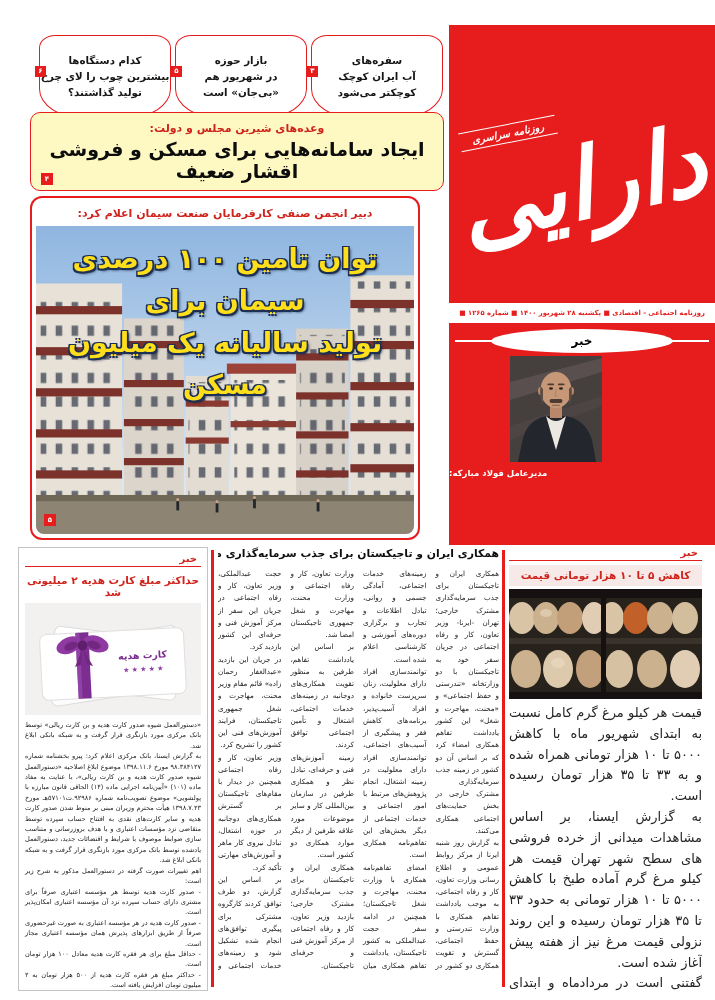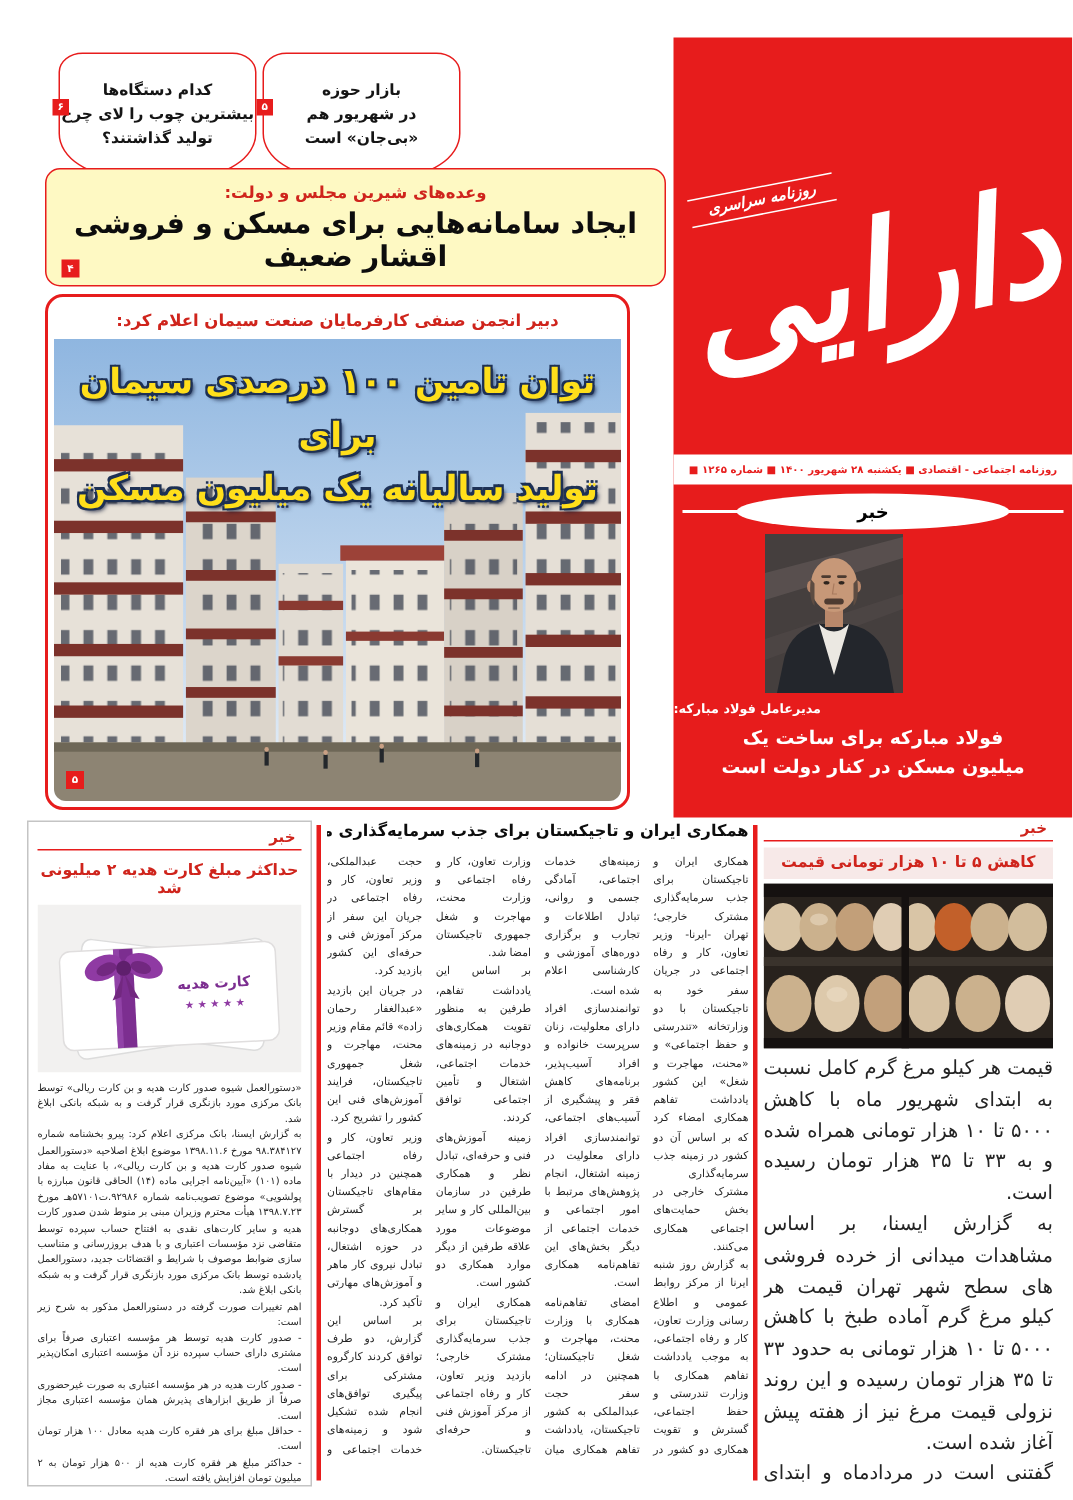--- a/index.html
+++ b/index.html
@@ -42,21 +42,21 @@
   .lead-kicker{margin-top:9px;text-align:center;color:#cf241c;font-size:11px;font-weight:bold;}
   .lead-headline{margin-top:3px;text-align:center;color:#0d0d0d;font-size:19px;font-weight:bold;}
   .lead .badge{left:10px;bottom:5px;width:12px;height:12px;line-height:12px;}
 
   
   .photo-box{position:absolute;left:30px;top:196px;width:390px;height:344px;border:2px solid #e71c1c;
              border-radius:12px;background:#fff;padding:4px;box-sizing:border-box;}
   .photo-inner{position:relative;width:100%;height:100%;border-radius:8px;overflow:hidden;background:#fff;}
   .photo-kicker{height:24px;line-height:24px;text-align:center;color:#cf241c;font-size:11px;font-weight:bold;background:#fff;}
   .buildings{position:absolute;top:24px;left:0;width:100%;height:calc(100% - 24px);display:block;}
-  .photo-headline{position:absolute;top:36px;left:0;right:0;text-align:center;font-size:23px;font-weight:bold;
+  .photo-headline{position:absolute;top:36px;left:0;right:0;text-align:center;font-size:27px;font-weight:bold;
                   color:#ffdf1b;line-height:1.55;white-space:pre-line;
                   text-shadow:1.5px 1.5px 0 #1d3054,-1.5px -1.5px 0 #1d3054,1.5px -1.5px 0 #1d3054,
                               -1.5px 1.5px 0 #1d3054,2px 2px 3px rgba(10,20,50,.85);}
   .photo-inner .badge{left:8px;bottom:8px;width:12px;height:12px;line-height:12px;}
 
   
   .sec-head{color:#cf241c;font-size:10px;font-weight:bold;border-bottom:1px solid #e71c1c;padding:0 4px 2px;}
   .body-text{white-space:pre-line;text-align:justify;color:#242424;}
 
   .box-left{position:absolute;left:18px;top:547px;width:190px;height:444px;border:1px solid #c4c4c4;
@@ -77,20 +77,26 @@
   .right-headline{margin-top:4px;background:#f7e9e8;text-align:center;color:#cf241c;font-size:10.5px;
                   font-weight:bold;height:21px;line-height:21px;}
   .chicken-art{display:block;margin-top:3px;}
   .box-right .body-text{font-size:13px;line-height:1.6;margin-top:4px;}
 </style>
 </head>
 <body>
 
 <div class="page">
 
+  <div class="teaser t1">
+    <div class="teaser-text">سفره‌های
+آب ایران کوچک
+کوچکتر می‌شود</div>
+    <div class="badge">۳</div>
+  </div>
   <div class="teaser t2">
     <div class="teaser-text">بازار حوزه
 در شهریور هم
 «بی‌جان» است</div>
     <div class="badge">۵</div>
   </div>
   <div class="teaser t3">
     <div class="teaser-text">کدام دستگاه‌ها
 بیشترین چوب را لای چرخ
 تولید گذاشتند؟</div>
@@ -120,21 +126,20 @@
         <rect x="37.5" y="27.5" width="6.5" height="1.8" rx="0.9" fill="#4b3a30"></rect>
         <rect x="48" y="27.5" width="6.5" height="1.8" rx="0.9" fill="#4b3a30"></rect>
         <ellipse cx="41" cy="32.5" rx="2" ry="1.2" fill="#2e241e"></ellipse>
         <ellipse cx="51" cy="32.5" rx="2" ry="1.2" fill="#2e241e"></ellipse>
         <path d="M46,33 L45,40 L48,40" stroke="#a87a5e" stroke-width="0.8" fill="none"></path>
         <rect x="39.5" y="43" width="13" height="4" rx="2" fill="#4e3b31"></rect>
         <rect x="42" y="48.8" width="8" height="1.2" rx="0.6" fill="#8d6b55"></rect>
       </svg>
     </div>
     <div class="m-kicker">مدیرعامل فولاد مبارکه:</div>
-    <div class="m-headline">فولاد مبارکه برای ساخت یک میلیون مسکن در کنار دولت است</div>
   </div>
 
   <div class="lead">
     <div class="lead-kicker">وعده‌های شیرین مجلس و دولت:</div>
     <div class="lead-headline">ایجاد سامانه‌هایی برای مسکن و فروشی اقشار ضعیف</div>
     <div class="badge">۴</div>
   </div>
 
   <div class="photo-box">
     <div class="photo-inner">

